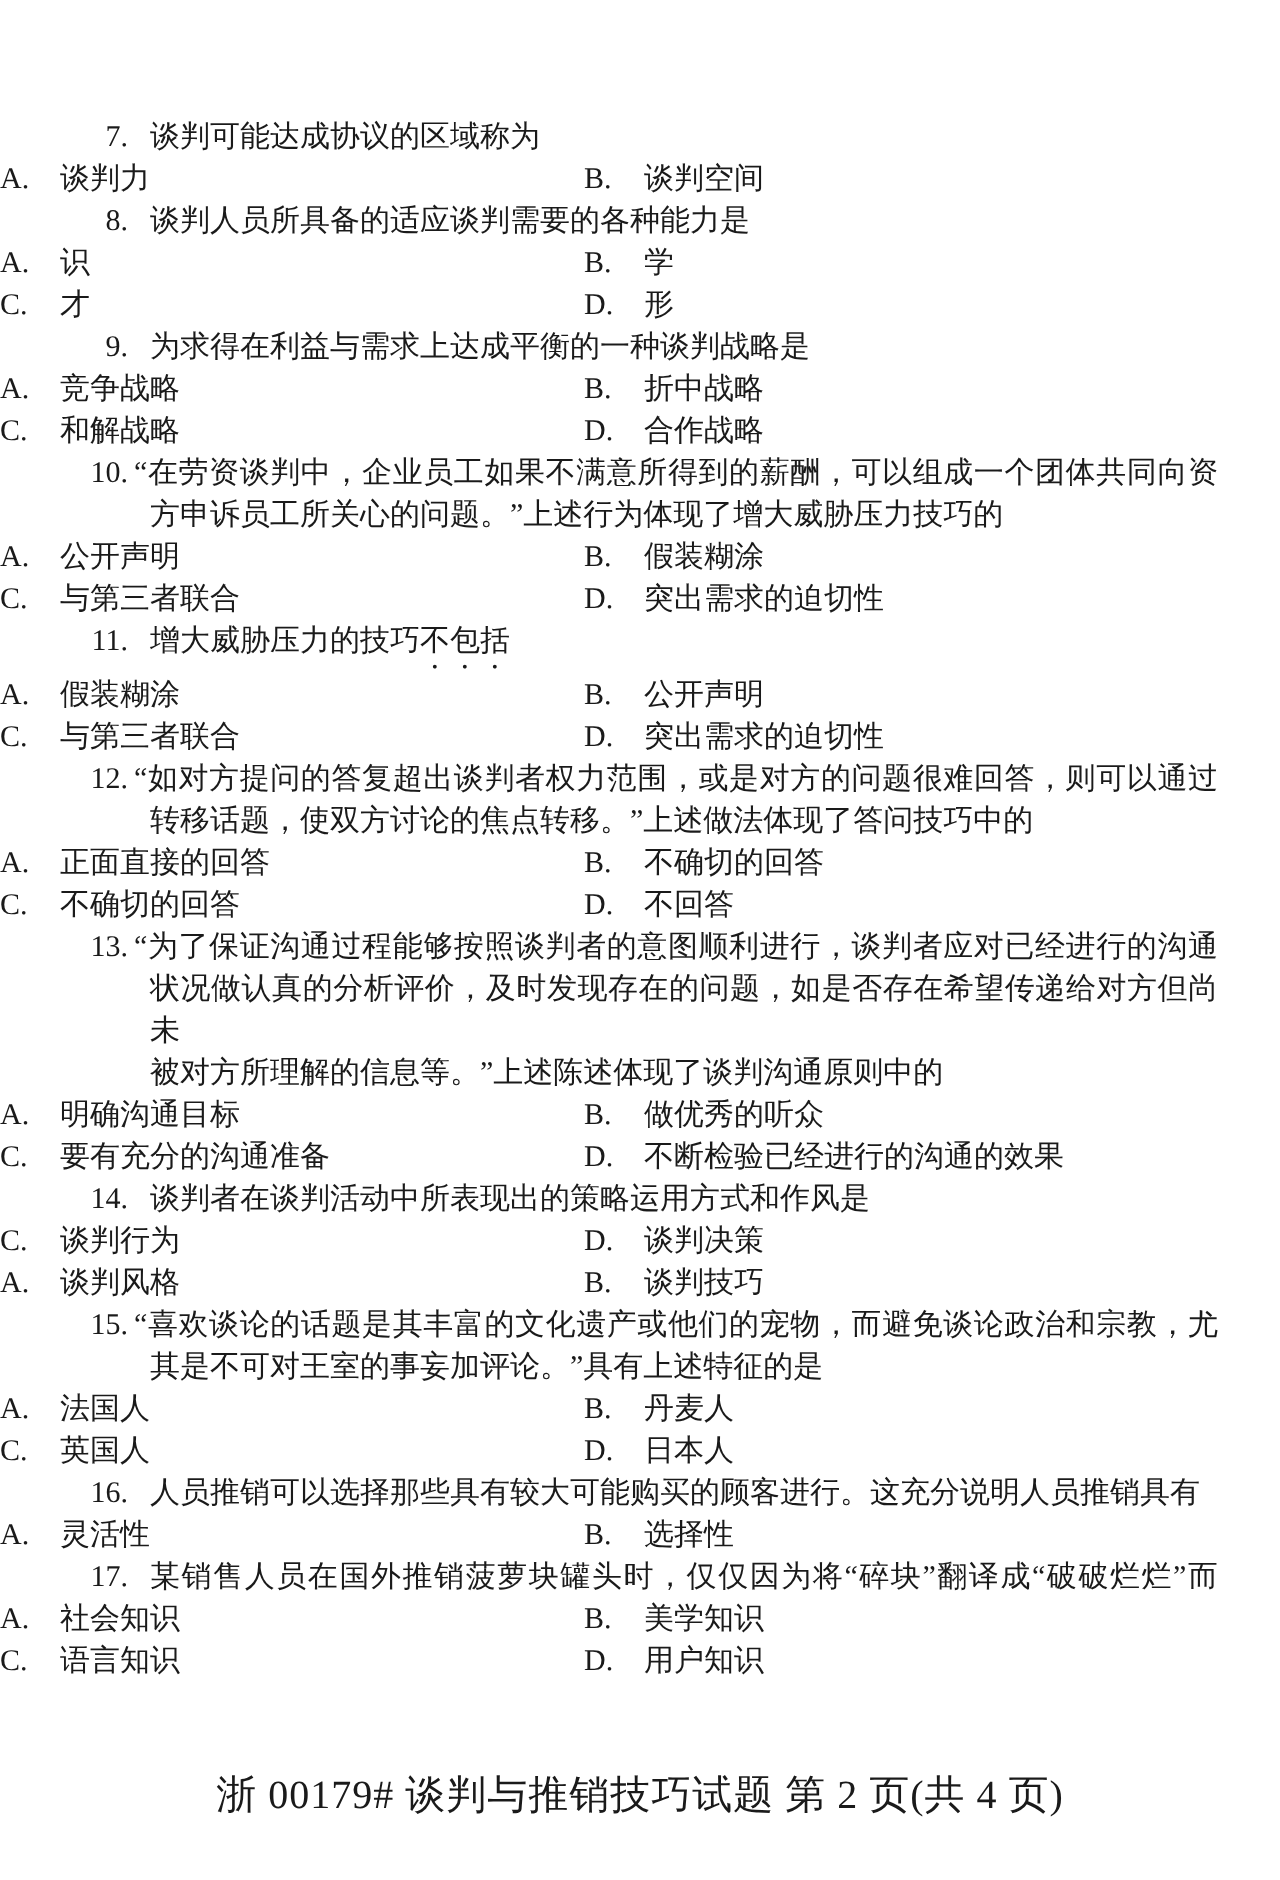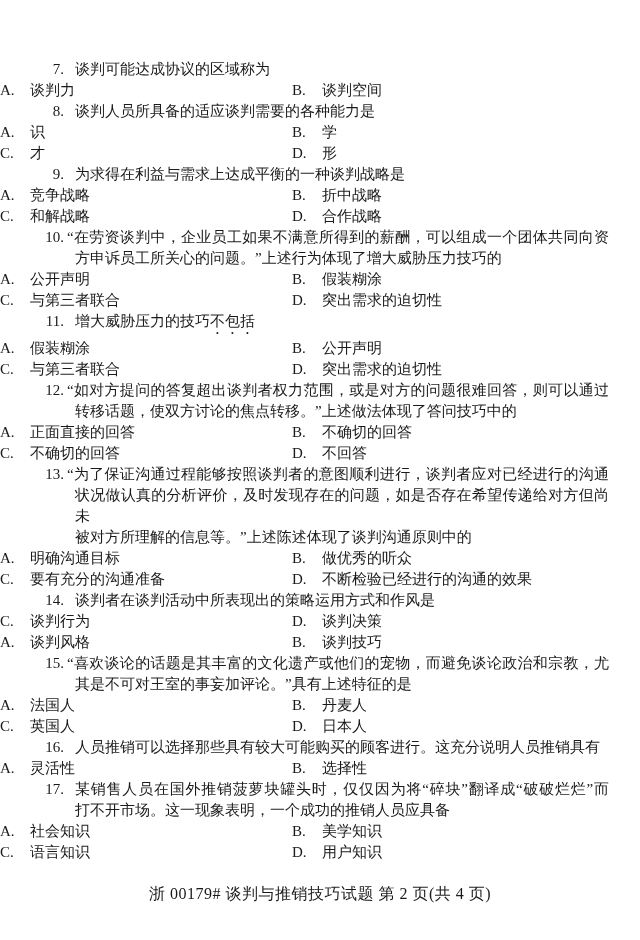--- a/index.html
+++ b/index.html
@@ -55,21 +55,21 @@
     -webkit-text-emphasis-position: under right;
     text-emphasis: dot;
     text-emphasis-position: under right;
   }
   .footer {
     position: absolute;
     top: 884px;
     left: 0;
     width: 100%;
     text-align: center;
-    font-size: 16px;
+    font-size: 20px;
     letter-spacing: 0.5px;
   }
 </style>
 </head>
 <body>
 
 <div class="page" style="background: rgb(255, 255, 255); color: rgb(26, 26, 26);">
   <div class="content">
       <div class="question">
         <div class="stem-row">
@@ -226,21 +226,20 @@
         <div class="opt-row">
           <div class="opt opt-first"><span class="opt-key">A.</span><span class="opt-text">灵活性</span></div>
           <div class="opt opt-second"><span class="opt-key">B.</span><span class="opt-text">选择性</span></div>
         </div>
       </div>
       <div class="question">
         <div class="stem-row">
           <span class="q-num">17.</span>
           <div class="q-stem">
             <div class="stem-line fill">某销售人员在国外推销菠萝块罐头时，仅仅因为将“碎块”翻译成“破破烂烂”而</div>
-            <div class="stem-line">打不开市场。这一现象表明，一个成功的推销人员应具备</div>
           </div>
         </div>
         <div class="opt-row">
           <div class="opt opt-first"><span class="opt-key">A.</span><span class="opt-text">社会知识</span></div>
           <div class="opt opt-second"><span class="opt-key">B.</span><span class="opt-text">美学知识</span></div>
         </div>
         <div class="opt-row">
           <div class="opt opt-first"><span class="opt-key">C.</span><span class="opt-text">语言知识</span></div>
           <div class="opt opt-second"><span class="opt-key">D.</span><span class="opt-text">用户知识</span></div>
         </div>

